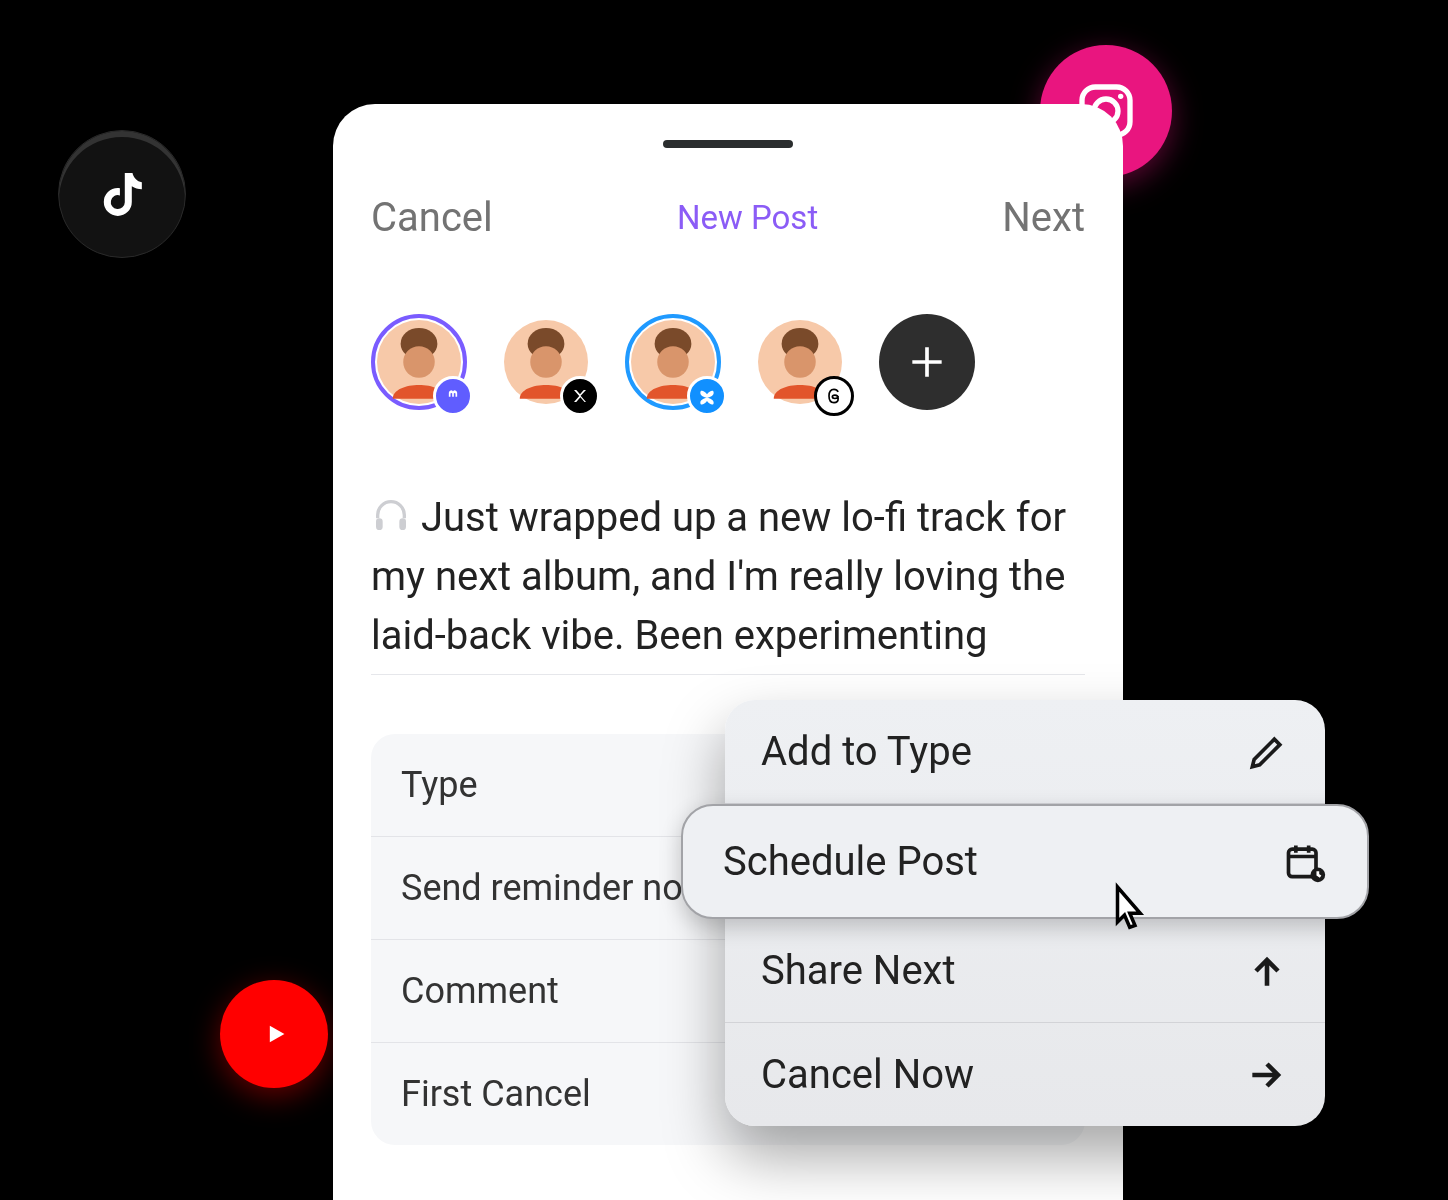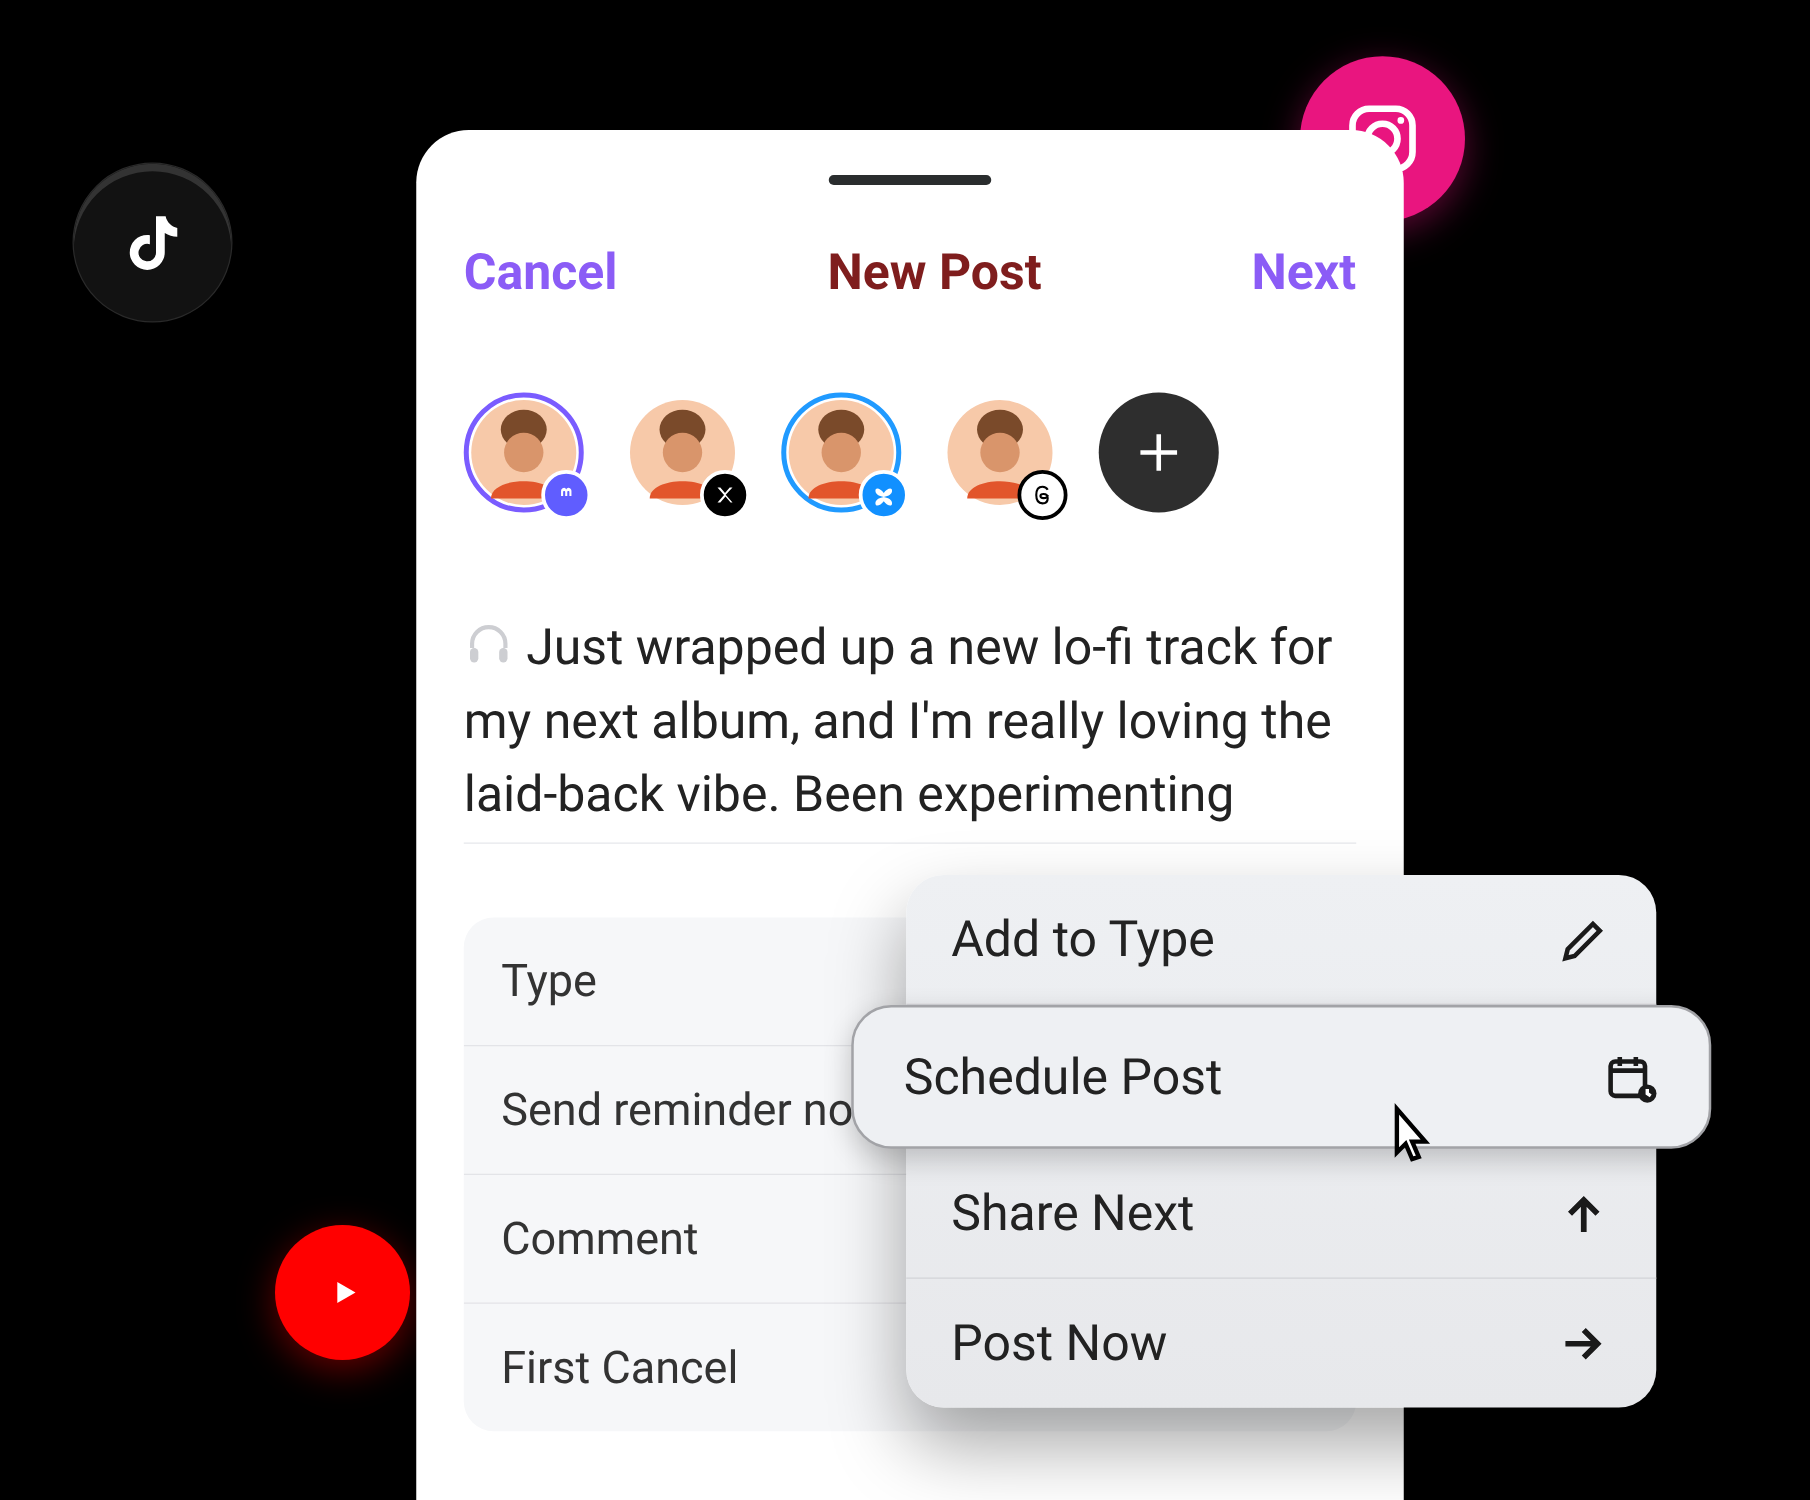--- a/index.html
+++ b/index.html
@@ -33,22 +33,22 @@
   }
   .header {
     position: absolute;
     top: 90px;
     left: 0; right: 0;
     display: flex;
     align-items: center;
     justify-content: space-between;
     padding: 0 38px;
   }
-  .cancel, .next { font-size: 40px; color: #8b5cf6; font-weight: 700; cursor: pointer; text-align: right; }
-  .title { font-size: 40px; font-weight: 700; color: #7f1d1d; }
+  .cancel, .next { font-size: 40px; color: #737373; font-weight: 400; cursor: pointer; text-align: right; }
+  .title { font-size: 33px; font-weight: 400; color: #8b5cf6; }
   .accounts {
     position: absolute;
     top: 210px;
     left: 38px;
     display: flex;
     gap: 31px;
     align-items: center;
   }
   .avatar {
     width: 96px; height: 96px;
@@ -352,21 +352,21 @@
   </div>
   <div class="item">
     <span>Share Next</span>
     <span class="icon">
       <svg viewBox="0 0 24 24" fill="none" stroke="#1a1a1a" stroke-width="2.5">
           <path d="M12 20V6M6 12l6-6 6 6"></path>
         </svg>
     </span>
   </div>
   <div class="item">
-    <span>Post Now</span>
+    <span>Cancel Now</span>
     <span class="icon">
       <svg viewBox="0 0 24 24" fill="none" stroke="#1a1a1a" stroke-width="2.5">
           <path d="M4 12h14M12 6l6 6-6 6"></path>
         </svg>
     </span>
   </div>
 </div>
 
 <div class="cursor">
   <svg viewBox="0 0 32 32">

